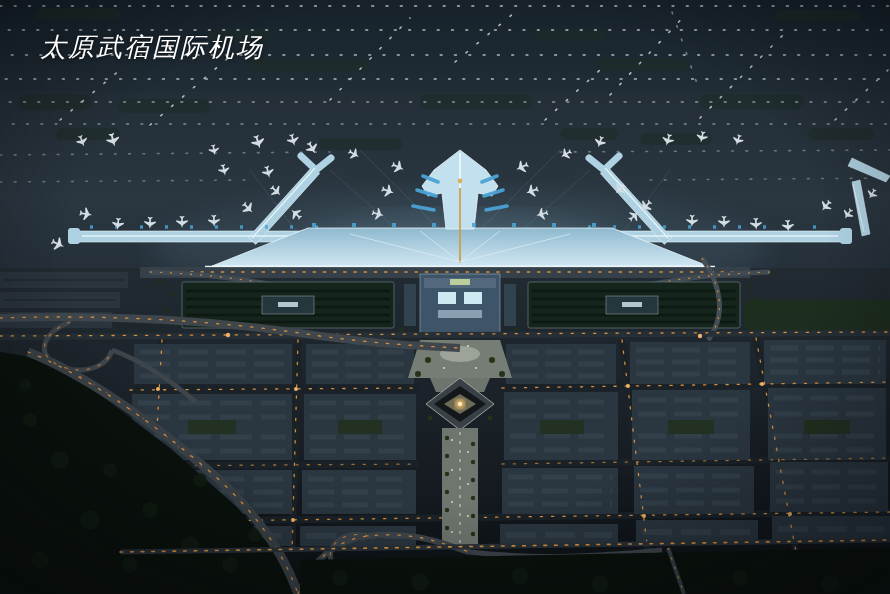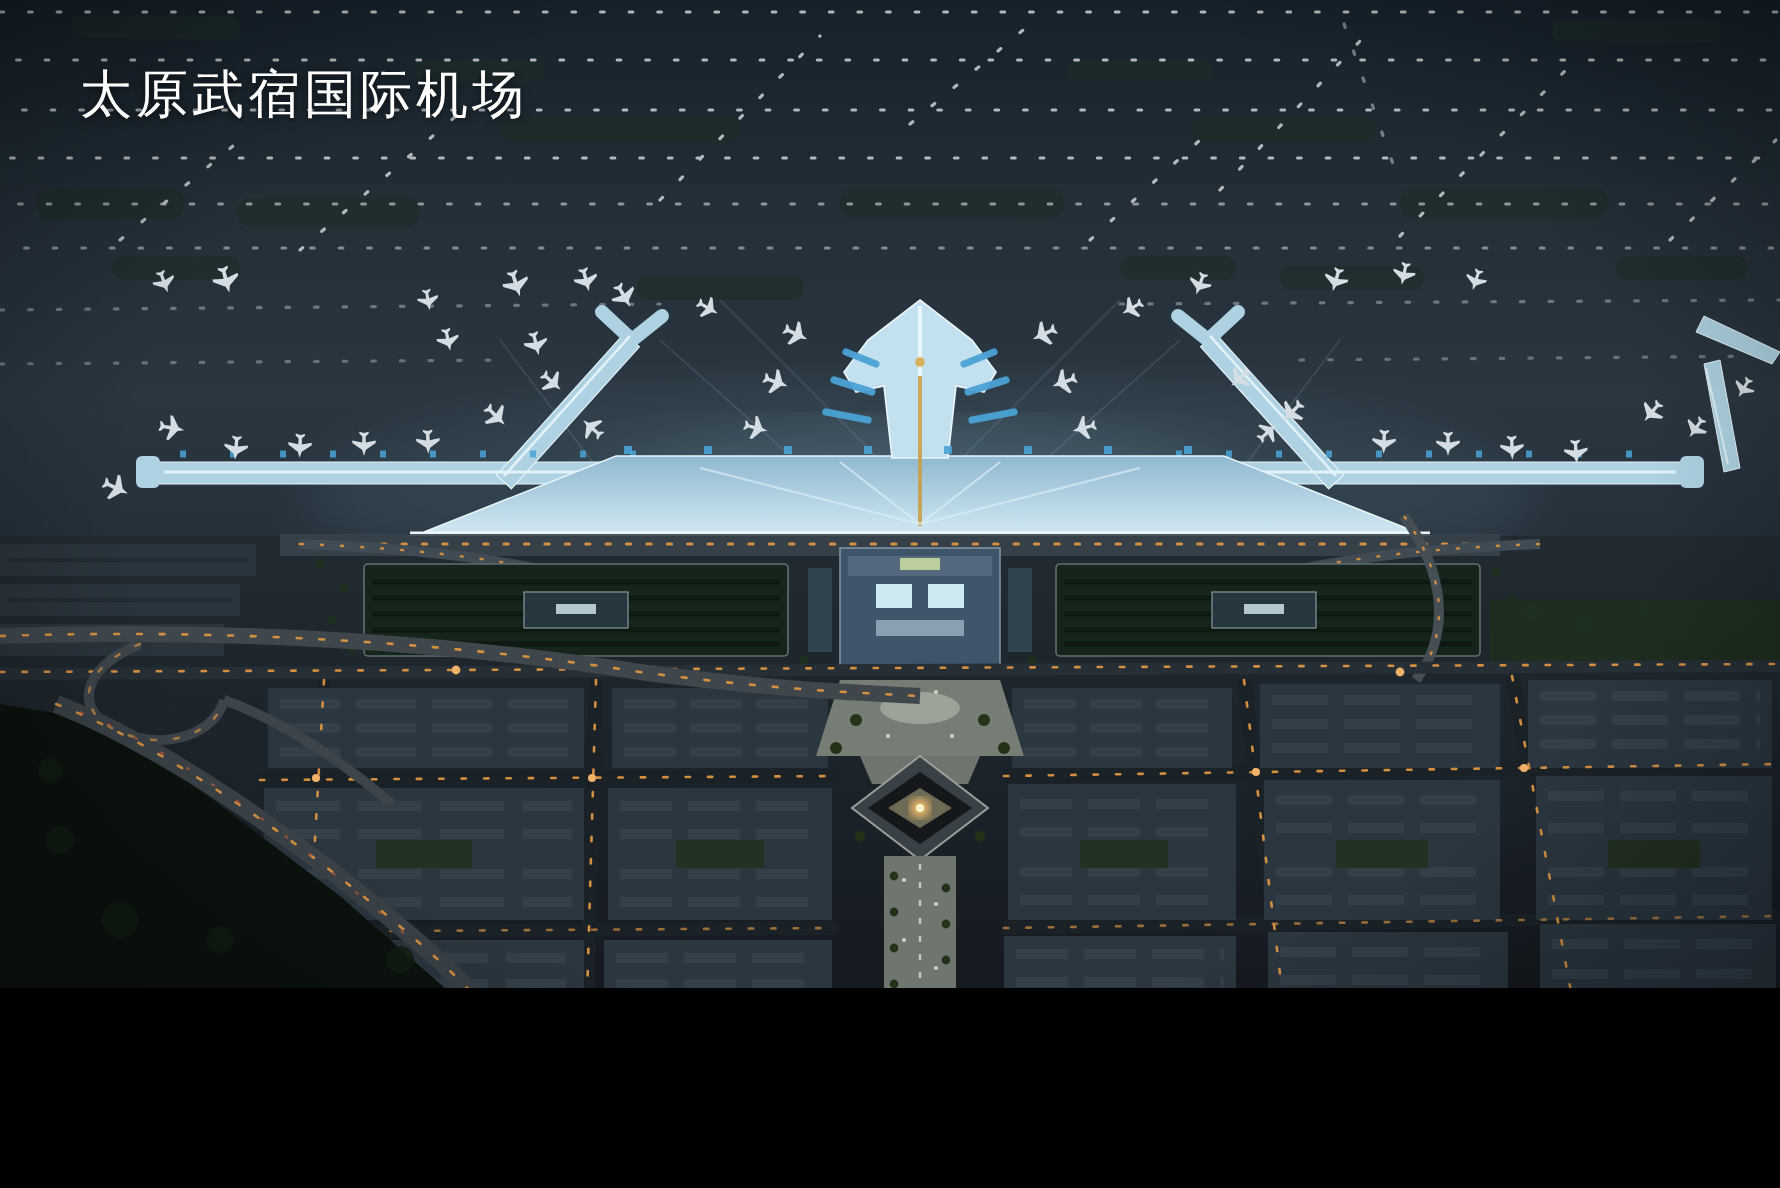--- a/index.html
+++ b/index.html
@@ -4,22 +4,22 @@
 <style>
   :root{
     --sky-dark:#18232c; --airfield:#202b34; --apron:#27333b;
     --terminal-glow:#eaf6fc; --terminal-roof:#b7d6e4; --pier:#aed2e2;
     --jetbridge-blue:#4aa3d6; --gold-spine:#c9a04a; --street-orange:#dd9440;
     --plaza-gray:#767d75; --city-block:#2a3640; --city-roof:#33404a;
     --parking-green:#15251b; --forest:#0b120d; --light-dot:#d7dee2;
     --caption-text:#ffffff;
   }
   html,body{margin:0;padding:0;background:#000;}
-  .stage{position:relative;width:890px;height:494px;overflow:hidden;
-         background:#a21caf;font-family:"DejaVu Sans","Liberation Sans",sans-serif;}
+  .stage{position:relative;width:890px;height:594px;overflow:hidden;
+         background:#a21caf;font-family:"DejaVu Sans","Liberation Sans",sans-serif;font-style:italic;}
   .stage svg{position:absolute;inset:0;display:block;}
   .caption{position:absolute;left:40px;top:30px;color:var(--caption-text);
            font-size:26px;font-weight:500;letter-spacing:2px;
            text-shadow:0 1px 4px rgba(0,0,0,.65);}
   .f-pier{fill:var(--pier);}
   .s-glowline{stroke:var(--terminal-glow);} .s-gate{stroke:var(--jetbridge-blue);}
   .s-gold{stroke:var(--gold-spine);} .s-org{stroke:var(--street-orange);}
   .s-dot{stroke:var(--light-dot);} .f-block{fill:var(--city-block);}
   .s-roofstrip{stroke:var(--city-roof);} .f-park{fill:var(--parking-green);}
   .f-forest{fill:var(--forest);} .f-plaza{fill:var(--plaza-gray);}

